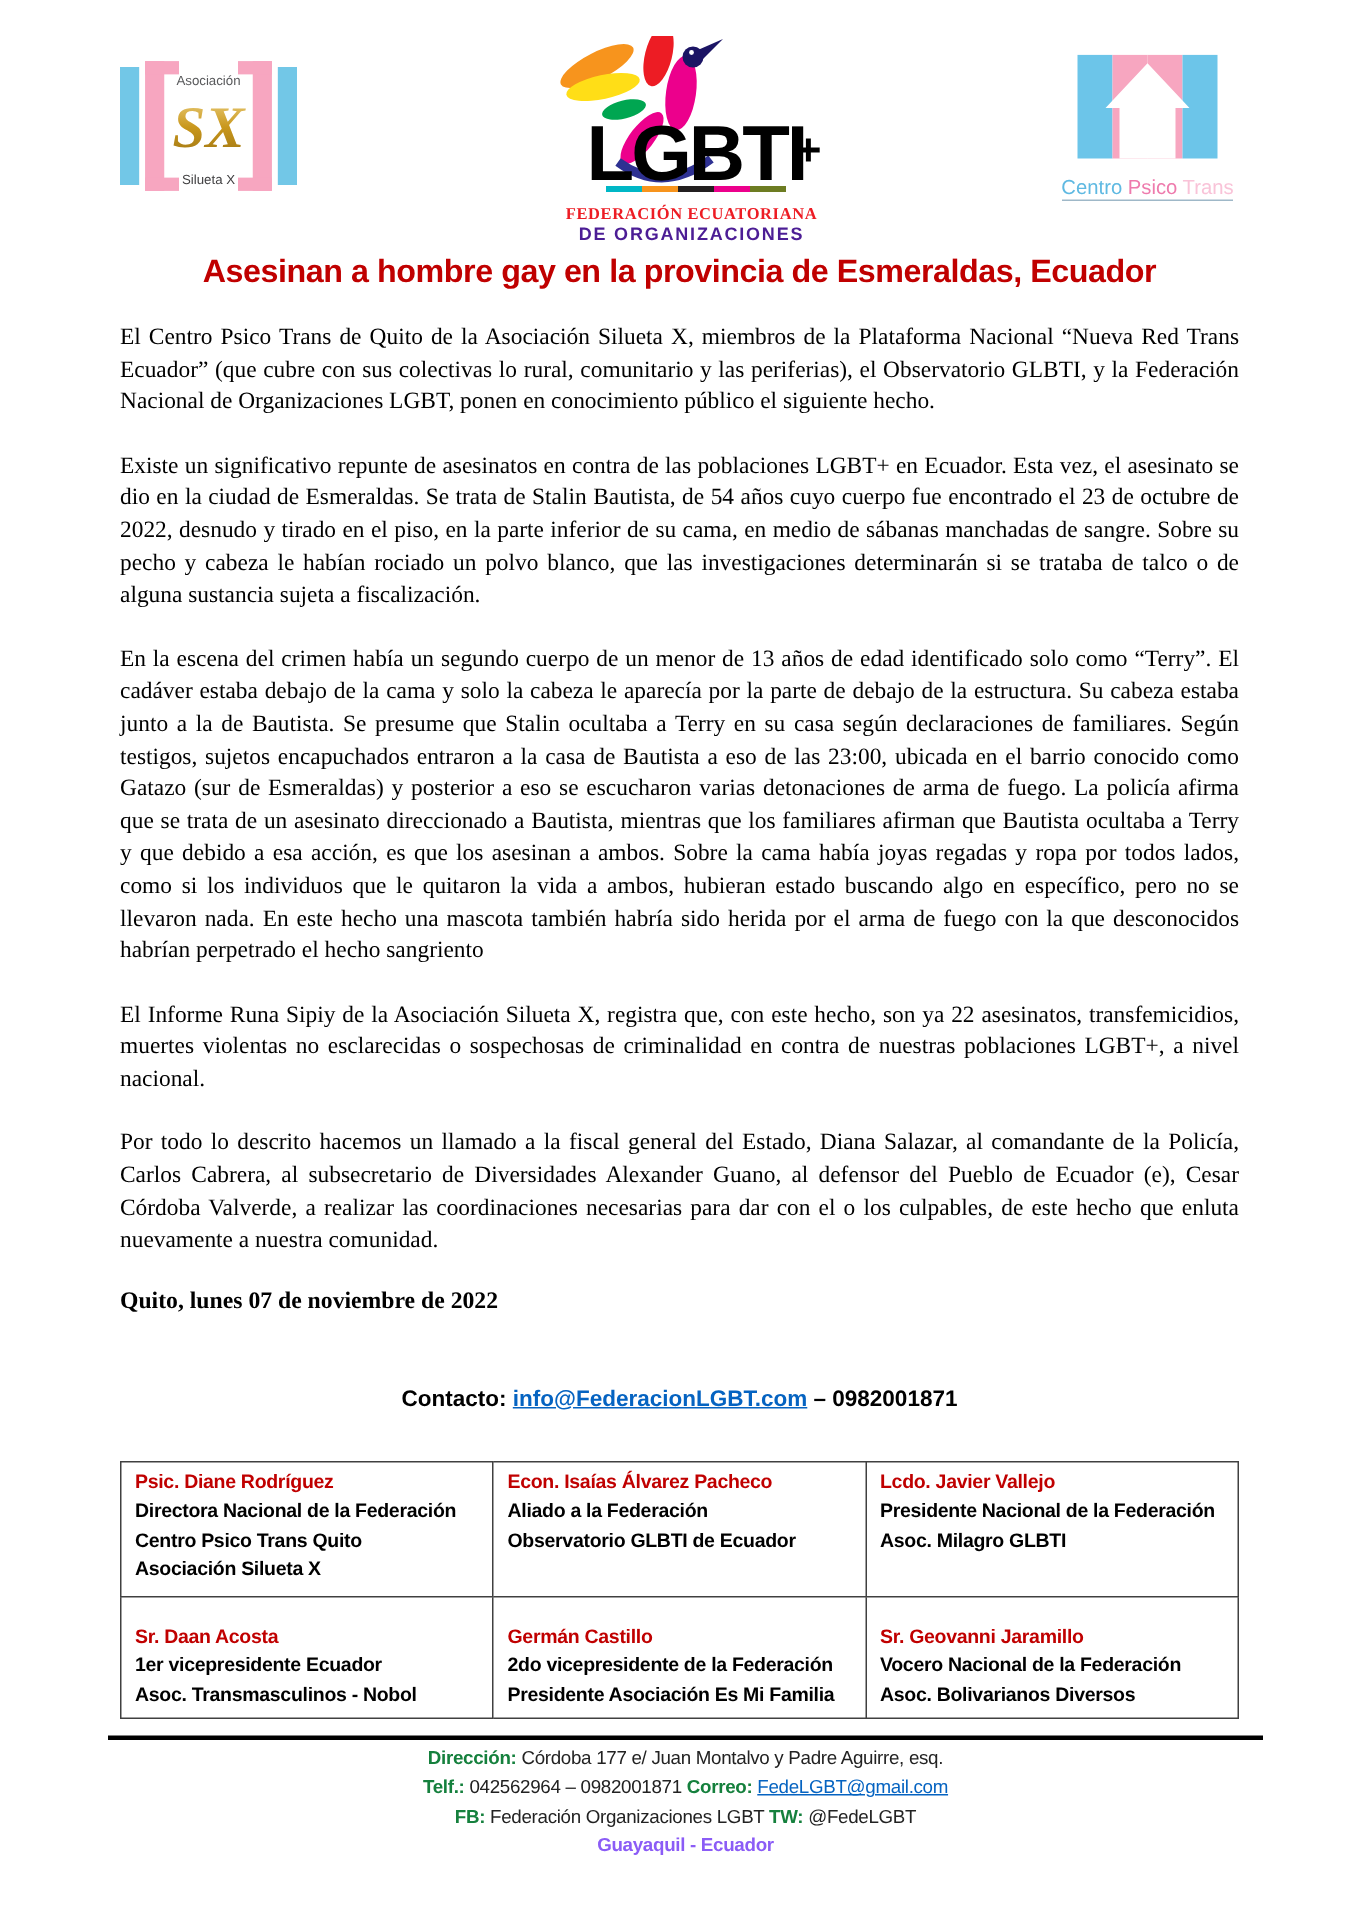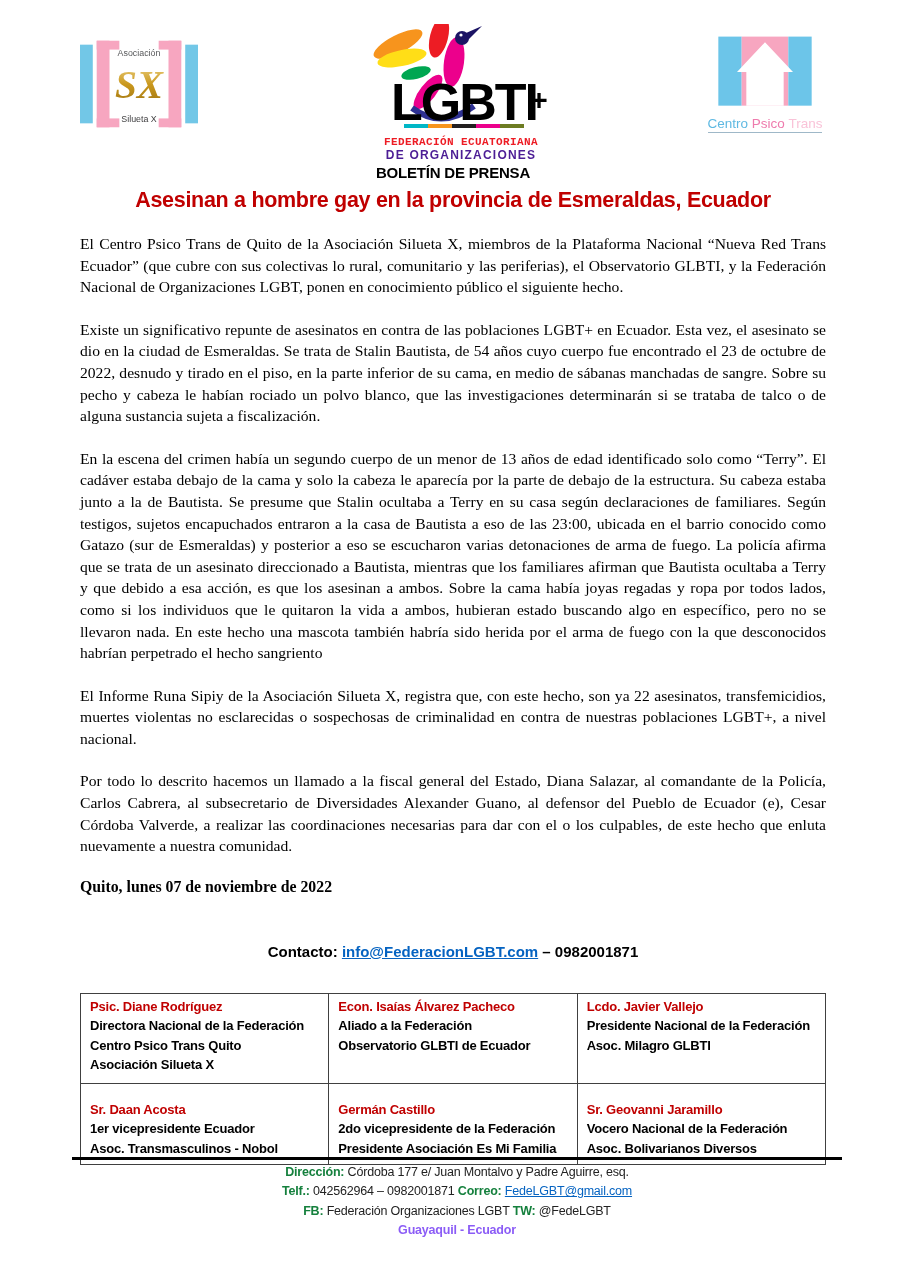--- a/index.html
+++ b/index.html
@@ -4,21 +4,21 @@
 <style>
   html,body{margin:0;padding:0;background:#ffffff;}
   body{width:904px;height:1280px;position:relative;font-family:"Liberation Serif",serif;color:#000;overflow:hidden;}
   .page{padding:24px 78px 0 80px;}
 
   
   .logos{display:flex;justify-content:space-between;align-items:flex-start;height:138px;}
   .logo-left{width:120px;padding-top:10px;}
   .logo-center{width:240px;text-align:center;margin-left:18px;}
   .logo-right{width:122px;padding-top:12px;text-align:center;}
-  .fed-line1{color:#ED1C24;font-family:Liberation Mono, monospace;font-weight:bold;font-size:11px;letter-spacing:.4px;margin-top:-4px;}
+  .fed-line1{color:#ED1C24;font-family:Liberation Serif, serif;font-weight:bold;font-size:11px;letter-spacing:.4px;margin-top:-4px;}
   .fed-line2{color:#4c1d95;font-family:"Liberation Sans",sans-serif;font-weight:bold;font-size:12px;letter-spacing:1.2px;}
   .cpt-text{font-family:"Liberation Sans",sans-serif;font-size:13.5px;display:inline-block;border-bottom:1px solid #9FB8C8;padding-bottom:1px;margin-top:2px;white-space:nowrap;}
   .cpt-centro{color:#5FB9E2;}
   .cpt-psico{color:#EE7BAD;}
   .cpt-trans{color:#F9C3D8;}
 
   
   .bulletin{text-align:center;font-family:"Liberation Sans",sans-serif;font-weight:bold;font-size:15px;letter-spacing:-0.2px;margin-top:2px;}
   .main-title{text-align:center;font-family:"Liberation Sans",sans-serif;font-weight:bold;font-size:21.5px;letter-spacing:-0.3px;color:#C00000;margin:7px 0 20px;}
 
@@ -100,21 +100,20 @@
         <rect x="10" y="0" width="25" height="74" fill="#6CC5E9"></rect>
         <rect x="35" y="0" width="25" height="74" fill="#F7A6C0"></rect>
         <rect x="60" y="0" width="25" height="74" fill="#F7A6C0"></rect>
         <rect x="85" y="0" width="25" height="74" fill="#6CC5E9"></rect>
         <polygon points="60,6 90,38 80,38 80,74 40,74 40,38 30,38" fill="#ffffff"></polygon>
       </svg>
       <div class="cpt-text"><span class="cpt-centro">Centro </span><span class="cpt-psico">Psico </span><span class="cpt-trans">Trans</span></div>
     </div>
   </div>
 
-  <div class="bulletin">BOLETÍN DE PRENSA</div>
   <h1 class="main-title">Asesinan a hombre gay en la provincia de Esmeraldas, Ecuador</h1>
 
   <div class="body-text">
     <p>El Centro Psico Trans de Quito de la Asociación Silueta X, miembros de la Plataforma Nacional “Nueva Red Trans Ecuador” (que cubre con sus colectivas lo rural, comunitario y las periferias), el Observatorio GLBTI, y la Federación Nacional de Organizaciones LGBT, ponen en conocimiento público el siguiente hecho.</p>
     <p>Existe un significativo repunte de asesinatos en contra de las poblaciones LGBT+ en Ecuador. Esta vez, el asesinato se dio en la ciudad de Esmeraldas. Se trata de Stalin Bautista, de 54 años cuyo cuerpo fue encontrado el 23 de octubre de 2022, desnudo y tirado en el piso, en la parte inferior de su cama, en medio de sábanas manchadas de sangre. Sobre su pecho y cabeza le habían rociado un polvo blanco, que las investigaciones determinarán si se trataba de talco o de alguna sustancia sujeta a fiscalización.</p>
     <p>En la escena del crimen había un segundo cuerpo de un menor de 13 años de edad identificado solo como “Terry”. El cadáver estaba debajo de la cama y solo la cabeza le aparecía por la parte de debajo de la estructura. Su cabeza estaba junto a la de Bautista. Se presume que Stalin ocultaba a Terry en su casa según declaraciones de familiares. Según testigos, sujetos encapuchados entraron a la casa de Bautista a eso de las 23:00, ubicada en el barrio conocido como Gatazo (sur de Esmeraldas) y posterior a eso se escucharon varias detonaciones de arma de fuego. La policía afirma que se trata de un asesinato direccionado a Bautista, mientras que los familiares afirman que Bautista ocultaba a Terry y que debido a esa acción, es que los asesinan a ambos. Sobre la cama había joyas regadas y ropa por todos lados, como si los individuos que le quitaron la vida a ambos, hubieran estado buscando algo en específico, pero no se llevaron nada. En este hecho una mascota también habría sido herida por el arma de fuego con la que desconocidos habrían perpetrado el hecho sangriento</p>
     <p>El Informe Runa Sipiy de la Asociación Silueta X, registra que, con este hecho, son ya 22 asesinatos, transfemicidios, muertes violentas no esclarecidas o sospechosas de criminalidad en contra de nuestras poblaciones LGBT+, a nivel nacional.</p>
     <p>Por todo lo descrito hacemos un llamado a la fiscal general del Estado, Diana Salazar, al comandante de la Policía, Carlos Cabrera, al subsecretario de Diversidades Alexander Guano, al defensor del Pueblo de Ecuador (e), Cesar Córdoba Valverde, a realizar las coordinaciones necesarias para dar con el o los culpables, de este hecho que enluta nuevamente a nuestra comunidad.</p>
   </div>
 

